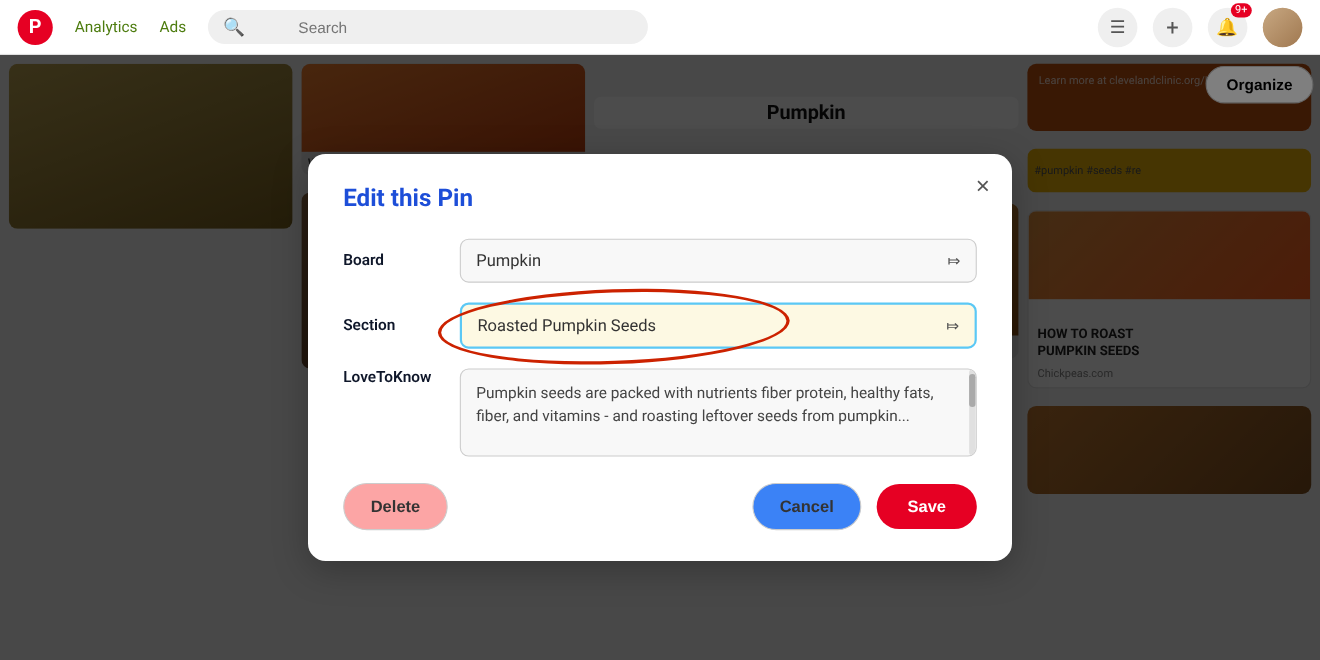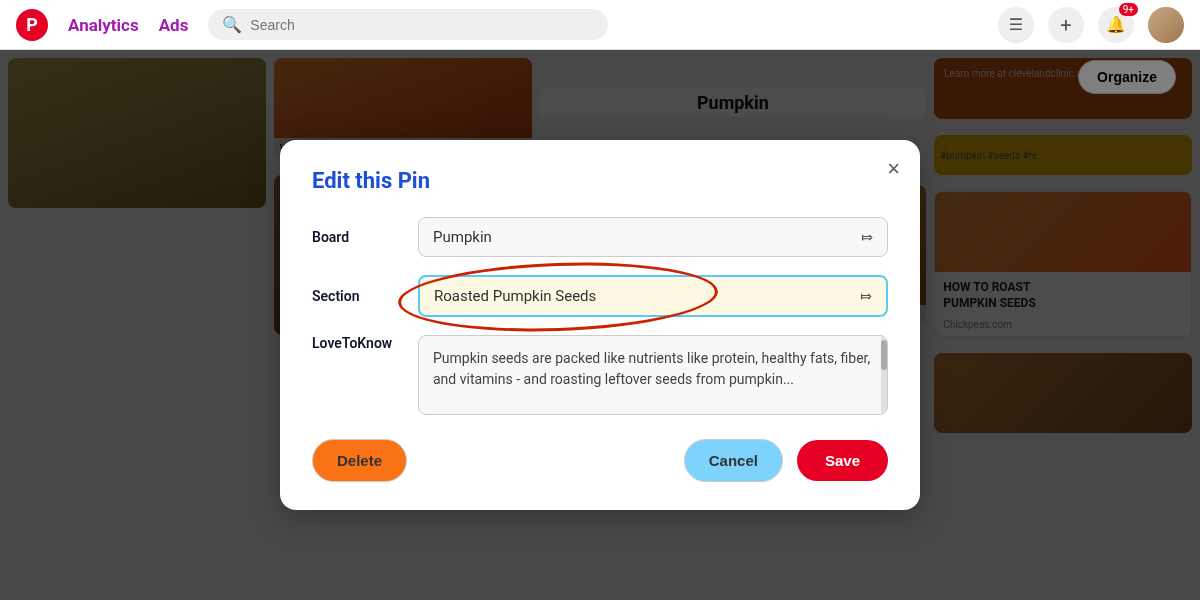--- a/index.html
+++ b/index.html
@@ -19,31 +19,31 @@
     }
     .nav-logo {
       width: 32px; height: 32px;
       background: #E60023;
       border-radius: 50%;
       display: flex; align-items: center; justify-content: center;
       color: white; font-size: 18px; font-weight: bold;
       flex-shrink: 0;
     }
     .nav-link {
-      font-size: 17px; font-weight: 700; color: #a21caf;
+      font-size: 14px; font-weight: 400; color: #4d7c0f;
       cursor: pointer;
     }
     .nav-search {
       display: flex; align-items: center;
       background: #efefef; border-radius: 20px;
       padding: 6px 14px; gap: 8px; flex: 1; max-width: 400px;
     }
     .nav-search input {
       border: none; background: transparent; outline: none;
-      font-size: 14px; color: #4c1d95; width: 100%;
+      font-size: 14px; color: #4c1d95; width: 100%; margin-left: 40px;
     }
     .nav-right {
       margin-left: auto; display: flex; align-items: center; gap: 14px;
     }
     .nav-icon-btn {
       width: 36px; height: 36px; border-radius: 50%;
       background: #efefef; display: flex; align-items: center; justify-content: center;
       cursor: pointer; font-size: 16px; color: #555;
     }
     .nav-icon-plus {
@@ -182,27 +182,27 @@
       width: 6px; height: 30px; background: #aaa; border-radius: 3px;
       position: absolute; top: 4px;
     }
 
     .modal-footer {
       display: flex; align-items: center; justify-content: space-between;
       margin-top: 24px;
     }
 
     .btn-delete {
-      background: #f97316; border: 1.5px solid #ccc; border-radius: 24px;
+      background: #fca5a5; border: 1.5px solid #ccc; border-radius: 24px;
       padding: 12px 24px; font-size: 15px; font-weight: 600;
       cursor: pointer; color: #333;
     }
 
     .btn-cancel {
-      background: #7dd3fc; border: 1.5px solid #ccc; border-radius: 24px;
+      background: #3b82f6; border: 1.5px solid #ccc; border-radius: 24px;
       padding: 12px 24px; font-size: 15px; font-weight: 600;
       cursor: pointer; color: #333; margin-right: 10px;
     }
     .btn-save {
       background: #E60023; border: none; border-radius: 24px;
       padding: 12px 28px; font-size: 15px; font-weight: 600;
       cursor: pointer; color: #fff;
     }
 
     .chevron { font-size: 14px; color: #555; }
@@ -224,21 +224,21 @@
     .how-to-card {
       background: #fff; border: 1px solid #e0e0e0;
       border-radius: 8px; padding: 0; overflow: hidden; margin-bottom: 8px;
     }
     .how-to-img {
       height: 80px;
       background: linear-gradient(135deg, #e09040, #ff6020);
     }
     .how-to-text {
       padding: 8px; font-size: 12px; font-weight: 700; color: #222;
-      text-transform: uppercase; line-height: 1.3;
+      text-transform: uppercase; line-height: 1.3; margin-top: 16px;
     }
     .how-to-src { font-size: 10px; color: #888; }
 
     .seeds-card {
       background: linear-gradient(135deg, #c07830, #805020);
       border-radius: 8px; height: 80px;
       margin-bottom: 8px;
     }
   </style>
 </head>
@@ -317,21 +317,21 @@
 
       <div class="how-to-card">
         <div class="how-to-img"></div>
         <div class="how-to-text">HOW TO ROAST<br>PUMPKIN SEEDS</div>
         <div class="how-to-src" style="padding:0 8px 6px;">Chickpeas.com</div>
       </div>
       <div class="seeds-card"></div>
     </div>
   </div>
 
-  <button class="organize-btn" style="position:absolute; top:10px; right:24px; z-index:5;">Organize</button>
+  <button class="organize-btn" style="position:absolute; top:10px; right:6px; z-index:5;">Organize</button>
 
   <div class="bg-overlay"></div>
 
   <div class="modal-overlay">
     <div class="modal">
 
       <button class="modal-close">×</button>
 
       <div class="modal-title">Edit this Pin</div>
 
@@ -351,21 +351,21 @@
           <div class="section-select">
             <span>Roasted Pumpkin Seeds</span>
             <span class="chevron">⤇</span>
           </div>
         </div>
       </div>
 
       <div class="modal-row" style="align-items:flex-start;">
         <div class="modal-label">LoveToKnow</div>
         <div class="modal-description">
-          <span>Pumpkin seeds are packed like nutrients like protein, healthy fats, fiber, and vitamins - and roasting leftover seeds from pumpkin...</span>
+          <span>Pumpkin seeds are packed with nutrients fiber protein, healthy fats, fiber, and vitamins - and roasting leftover seeds from pumpkin...</span>
           <div class="modal-description-scroll">
             <div class="modal-description-thumb"></div>
           </div>
         </div>
       </div>
 
       <div class="modal-footer">
         <button class="btn-delete">Delete</button>
         <div>
           <button class="btn-cancel">Cancel</button>

